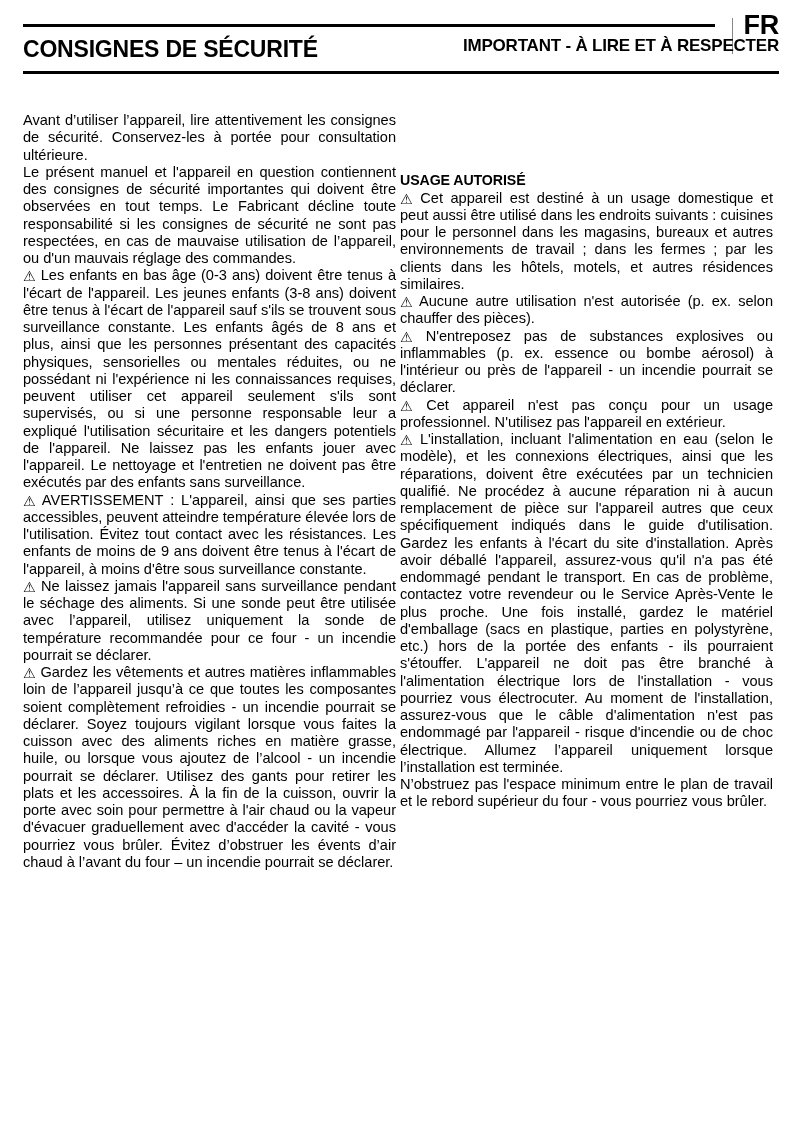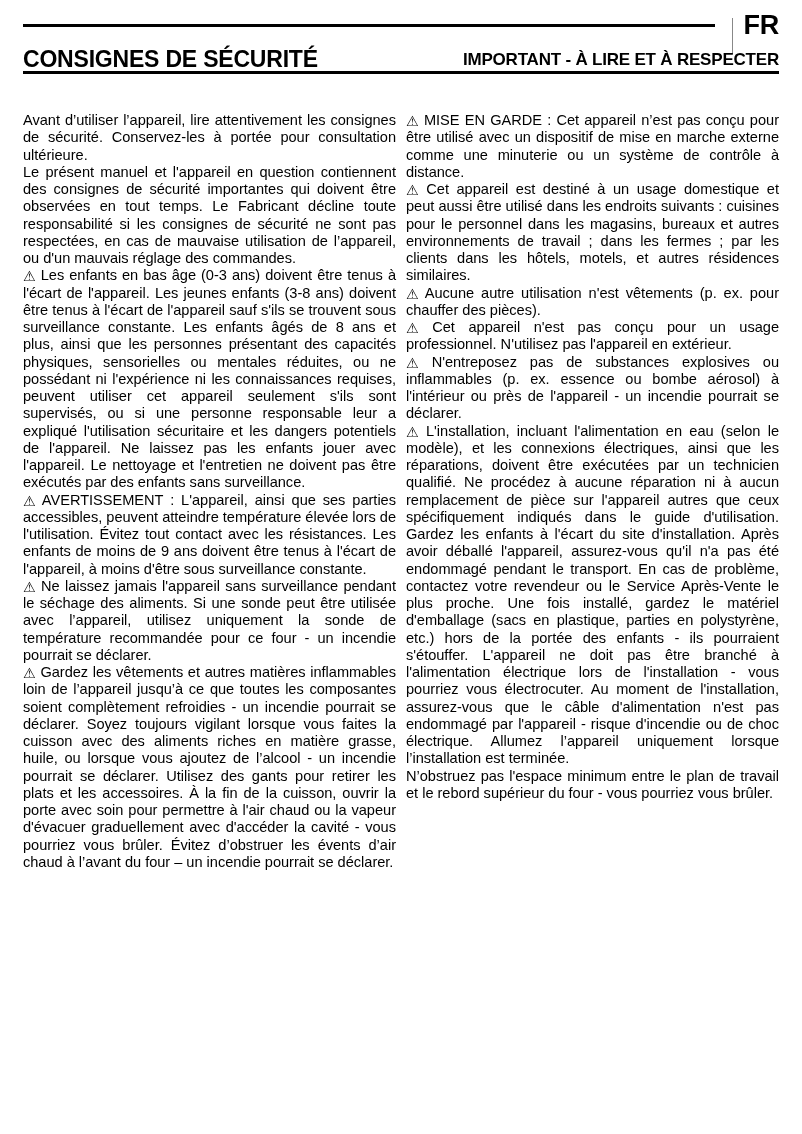--- a/index.html
+++ b/index.html
@@ -56,23 +56,23 @@
     font-size: 27px;
     font-weight: bold;
     letter-spacing: -0.3px;
     line-height: 30px;
   }
 
   .header-titles {
     position: absolute;
     left: 0;
     right: 0;
-    top: 22px;
+    top: 12px;
     display: flex;
-    align-items: center;
+    align-items: flex-start;
     justify-content: space-between;
   }
 
   .title-main {
     font-size: 23px;
     font-weight: bold;
     letter-spacing: -0.2px;
     white-space: nowrap;
   }
 
@@ -92,21 +92,22 @@
     background: #000;
   }
 
   
   .columns {
     position: absolute;
     left: 23px;
     right: 23px;
     top: 88px;
     display: flex;
-    gap: 10px;
+    gap: 4px;
+    align-items: center;
   }
 
   .col {
     width: 373px;
     flex: 0 0 373px;
   }
 
   .col p {
     margin: 0;
     font-size: 14.6px;
@@ -157,24 +158,24 @@
     <div class="col" id="col-left">
         <p><span>Avant d’utiliser l’appareil, lire attentivement les consignes de sécurité. Conservez-les à portée pour consultation ultérieure.</span></p>
         <p><span>Le présent manuel et l'appareil en question contiennent des consignes de sécurité importantes qui doivent être observées en tout temps. Le Fabricant décline toute responsabilité si les consignes de sécurité ne sont pas respectées, en cas de mauvaise utilisation de l’appareil, ou d'un mauvais réglage des commandes.</span></p>
         <p><span class="warn">⚠</span> <span>Les enfants en bas âge (0-3 ans) doivent être tenus à l'écart de l'appareil. Les jeunes enfants (3-8 ans) doivent être tenus à l'écart de l'appareil sauf s'ils se trouvent sous surveillance constante. Les enfants âgés de 8 ans et plus, ainsi que les personnes présentant des capacités physiques, sensorielles ou mentales réduites, ou ne possédant ni l'expérience ni les connaissances requises, peuvent utiliser cet appareil seulement s'ils sont supervisés, ou si une personne responsable leur a expliqué l'utilisation sécuritaire et les dangers potentiels de l'appareil. Ne laissez pas les enfants jouer avec l'appareil. Le nettoyage et l'entretien ne doivent pas être exécutés par des enfants sans surveillance.</span></p>
         <p><span class="warn">⚠</span> <span>AVERTISSEMENT : L'appareil, ainsi que ses parties accessibles, peuvent atteindre température élevée lors de l'utilisation. Évitez tout contact avec les résistances. Les enfants de moins de 9 ans doivent être tenus à l'écart de l'appareil, à moins d'être sous surveillance constante.</span></p>
         <p><span class="warn">⚠</span> <span>Ne laissez jamais l'appareil sans surveillance pendant le séchage des aliments. Si une sonde peut être utilisée avec l’appareil, utilisez uniquement la sonde de température recommandée pour ce four - un incendie pourrait se déclarer.</span></p>
         <p><span class="warn">⚠</span> <span>Gardez les vêtements et autres matières inflammables loin de l’appareil jusqu’à ce que toutes les composantes soient complètement refroidies - un incendie pourrait se déclarer. Soyez toujours vigilant lorsque vous faites la cuisson avec des aliments riches en matière grasse, huile, ou lorsque vous ajoutez de l’alcool - un incendie pourrait se déclarer. Utilisez des gants pour retirer les plats et les accessoires. À la fin de la cuisson, ouvrir la porte avec soin pour permettre à l'air chaud ou la vapeur d'évacuer graduellement avec d'accéder la cavité - vous pourriez vous brûler. Évitez d’obstruer les évents d’air chaud à l’avant du four – un incendie pourrait se déclarer.</span></p>
       </div>
 
     <div class="col" id="col-right">
-        <p><span class="warn">⚠</span> <span>MISE EN GARDE : Cet appareil n’est pas conçu pour être utilisé avec un dispositif de mise en marche externe comme une minuterie ou un système de contrôle à distance.</span></p>
+        <h2>USAGE AUTORISÉ</h2>
         <p><span class="warn">⚠</span> <span>Cet appareil est destiné à un usage domestique et peut aussi être utilisé dans les endroits suivants : cuisines pour le personnel dans les magasins, bureaux et autres environnements de travail ; dans les fermes ; par les clients dans les hôtels, motels, et autres résidences similaires.</span></p>
-        <p><span class="warn">⚠</span> <span>Aucune autre utilisation n'est vêtements (p. ex. pour chauffer des pièces).</span></p>
+        <p><span class="warn">⚠</span> <span>Aucune autre utilisation n'est autorisée (p. ex. selon chauffer des pièces).</span></p>
+        <p><span class="warn">⚠</span> <span>N'entreposez pas de substances explosives ou inflammables (p. ex. essence ou bombe aérosol) à l'intérieur ou près de l'appareil - un incendie pourrait se déclarer.</span></p>
         <p><span class="warn">⚠</span> <span>Cet appareil n'est pas conçu pour un usage professionnel. N'utilisez pas l'appareil en extérieur.</span></p>
-        <p><span class="warn">⚠</span> <span>N'entreposez pas de substances explosives ou inflammables (p. ex. essence ou bombe aérosol) à l'intérieur ou près de l'appareil - un incendie pourrait se déclarer.</span></p>
         <p><span class="warn">⚠</span> <span>L'installation, incluant l'alimentation en eau (selon le modèle), et les connexions électriques, ainsi que les réparations, doivent être exécutées par un technicien qualifié. Ne procédez à aucune réparation ni à aucun remplacement de pièce sur l'appareil autres que ceux spécifiquement indiqués dans le guide d'utilisation. Gardez les enfants à l'écart du site d'installation. Après avoir déballé l'appareil, assurez-vous qu'il n'a pas été endommagé pendant le transport. En cas de problème, contactez votre revendeur ou le Service Après-Vente le plus proche. Une fois installé, gardez le matériel d'emballage (sacs en plastique, parties en polystyrène, etc.) hors de la portée des enfants - ils pourraient s'étouffer. L'appareil ne doit pas être branché à l'alimentation électrique lors de l'installation - vous pourriez vous électrocuter. Au moment de l'installation, assurez-vous que le câble d'alimentation n'est pas endommagé par l'appareil - risque d'incendie ou de choc électrique. Allumez l’appareil uniquement lorsque l’installation est terminée.</span></p>
         <p class="last-line-left"><span>N’obstruez pas l'espace minimum entre le plan de travail et le rebord supérieur du four - vous pourriez vous brûler.</span></p>
       </div>
 
   </div>
 
 </div>
 
 </body></html>

